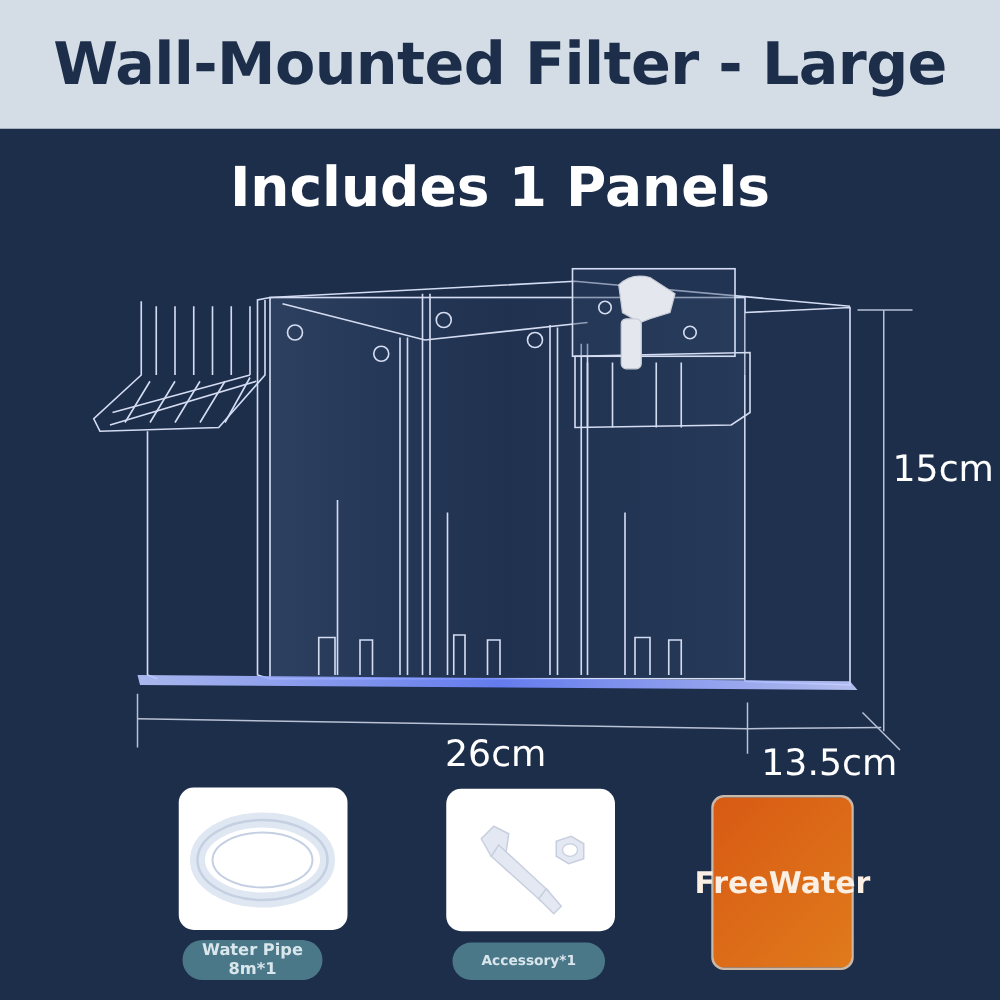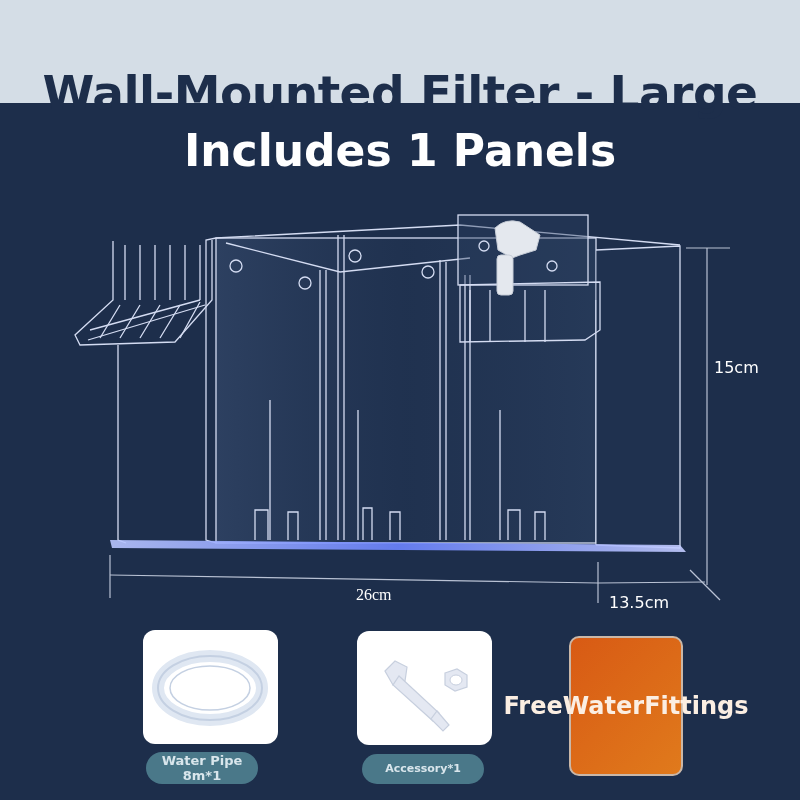--- a/index.html
+++ b/index.html
@@ -1,21 +1,21 @@
 <!DOCTYPE html>
 <html><head>
 <meta charset="utf-8">
 <style>
   html, body { margin:0; padding:0; }
   body { width:800px; height:800px; overflow:hidden; background:#1d2e4b; font-family:"DejaVu Sans", sans-serif; position:relative; }
   .header-band { position:absolute; left:0; top:0; width:800px; height:103px; background:#d4dde6; }
-  .title { position:absolute; left:0; top:0; width:800px; height:103px; display:flex; align-items:center; justify-content:center; font-size:47px; font-weight:bold; color:#1d2e4b; letter-spacing:-0.5px;margin-top:41px; }
+  .title { position:absolute; left:0; top:0; width:800px; height:103px; display:flex; align-items:center; justify-content:center; font-size:47px; font-weight:bold; color:#1d2e4b; letter-spacing:-0.5px; }
   .subtitle { position:absolute; left:0; top:125px; width:800px; text-align:center; font-size:44px; font-weight:bold; color:#ffffff; letter-spacing:0px; }
   .product { position:absolute; left:0; top:0; width:800px; height:800px; }
-  .dim { position:absolute; color:#ffffff; font-size:16px; }
+  .dim { position:absolute; color:#ffffff; font-size:29px; }
   .card { position:absolute; background:#ffffff; border-radius:12px; }
   .chip { position:absolute; background:#4a7889; color:#d9e6ec; font-weight:bold; border-radius:16px; text-align:center; }
   .badge { position:absolute; left:569px; top:636px; width:114px; height:140px; border-radius:10px; border:2px solid #c9b7a8; background:linear-gradient(135deg,#d85a14,#e07a1c); color:#fbeee2; font-weight:bold; font-size:24px; line-height:33px; display:flex; flex-direction:row; align-items:center; justify-content:center; box-sizing:border-box; }
 </style>
 </head>
 <body>
 
 <div class="header-band"></div>
 <div class="title">Wall-Mounted Filter - Large</div>
 <div class="subtitle">Includes 1 Panels</div>
@@ -85,21 +85,21 @@
     <path d="M110 575 L598 583"></path>
     <path d="M598 562 L598 603"></path>
     <path d="M598 583 L705 582"></path>
     <path d="M690 570 L720 600"></path>
     <path d="M707 248 L707 585"></path>
     <path d="M686 248 L730 248"></path>
   </g>
 </svg>
 
 <div class="dim" style="left:714px; top:358px;">15cm</div>
-<div class="dim" style="left:356px; top:586px;font-family:Liberation Serif, serif;">26cm</div>
+<div class="dim" style="left:356px; top:586px;">26cm</div>
 <div class="dim" style="left:609px; top:593px;">13.5cm</div>
 
 <div class="card" style="left:143px; top:630px; width:135px; height:114px;">
   <svg width="135" height="114" viewBox="0 0 135 114">
     <ellipse cx="67" cy="58" rx="52" ry="32" fill="none" stroke="#dfe7f2" stroke-width="12"></ellipse>
     <ellipse cx="67" cy="58" rx="52" ry="32" fill="none" stroke="#c4d0e2" stroke-width="2"></ellipse>
     <ellipse cx="67" cy="58" rx="40" ry="22" fill="none" stroke="#c4d0e2" stroke-width="1.5"></ellipse>
   </svg>
 </div>
 <div class="chip" style="left:146px; top:752px; width:112px; height:32px; font-size:13px; line-height:15px; padding-top:1px; box-sizing:border-box; overflow:hidden;">
@@ -116,14 +116,13 @@
       <polygon points="88,42 100,38 110,44 110,56 98,60 88,54"></polygon>
     </g>
     <ellipse cx="99" cy="49" rx="6" ry="5" fill="#ffffff" stroke="#c7cfde"></ellipse>
   </svg>
 </div>
 <div class="chip" style="left:362px; top:754px; width:122px; height:30px; font-size:11px; line-height:30px;">Accessory*1</div>
 
 <div class="badge">
   <div>Free</div>
   <div>Water</div>
-  <div>Fittings</div>
 </div>
 
 </body></html>

